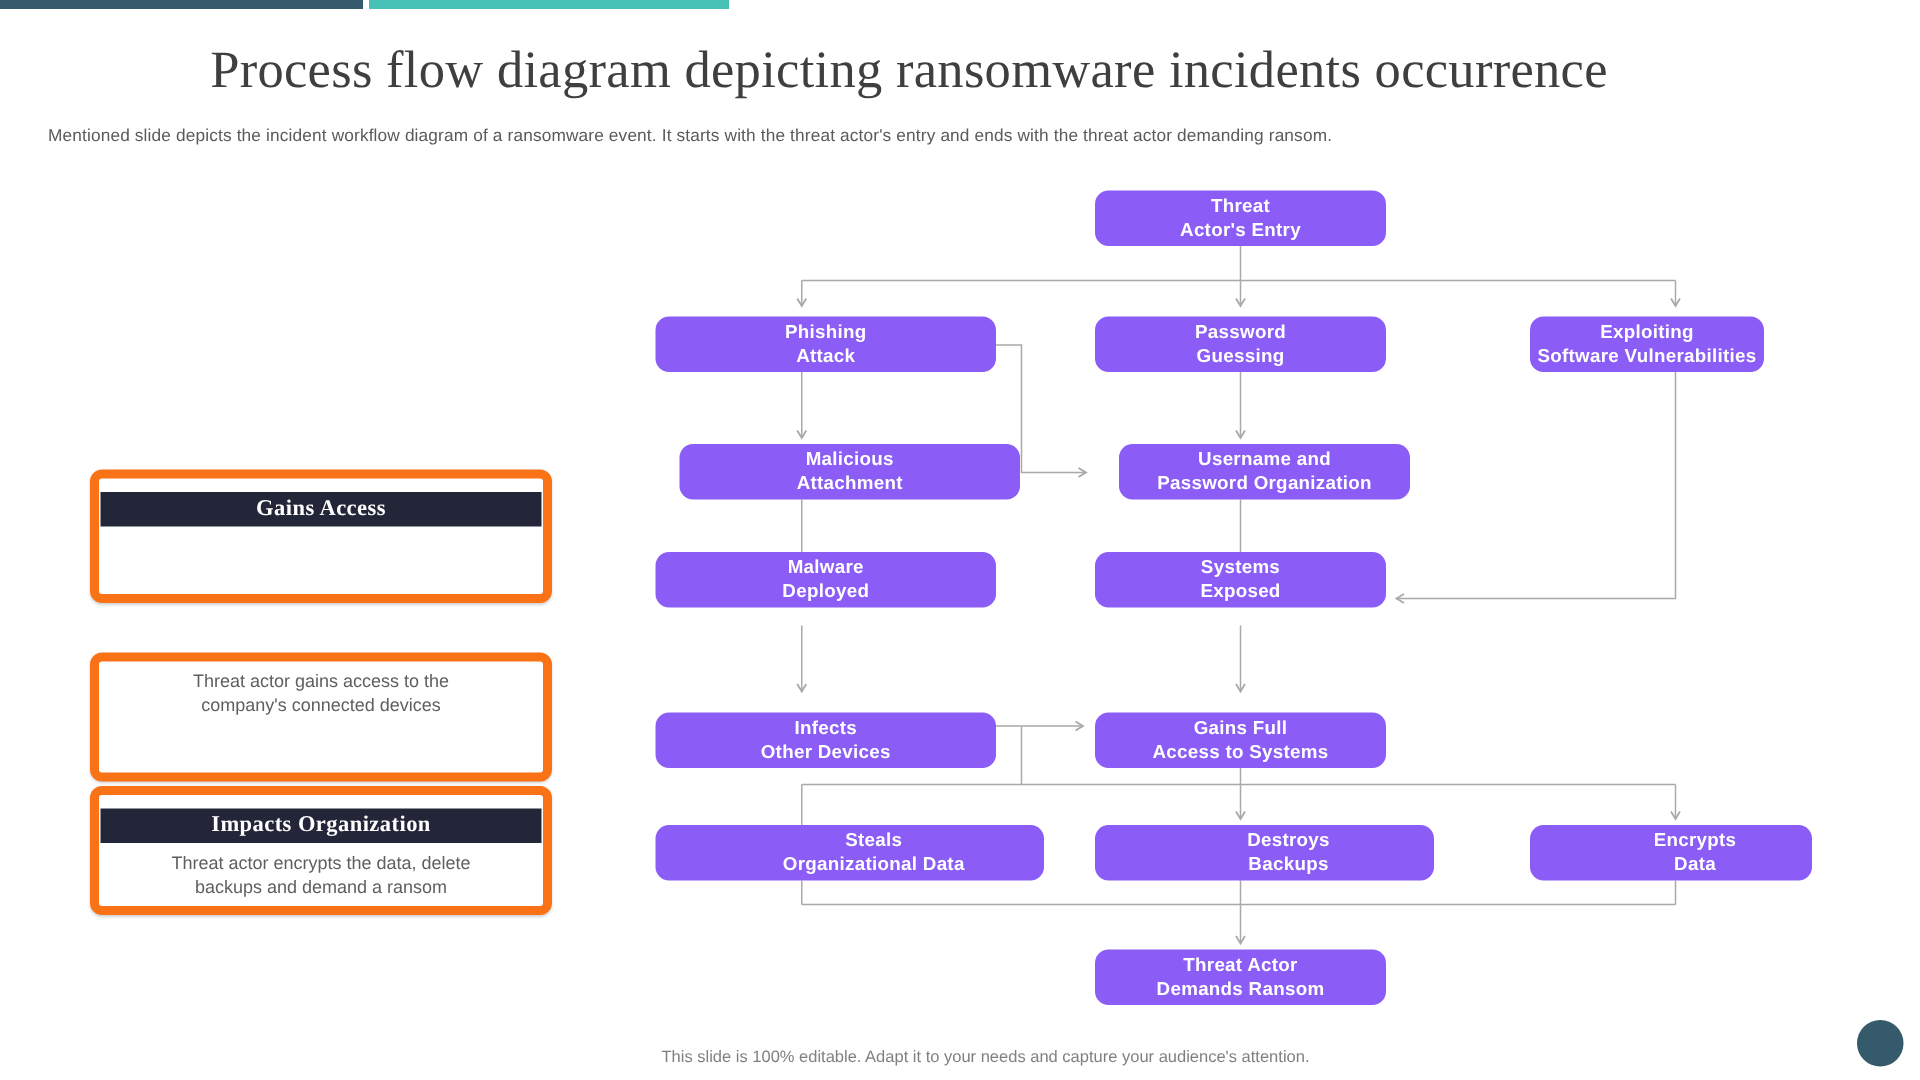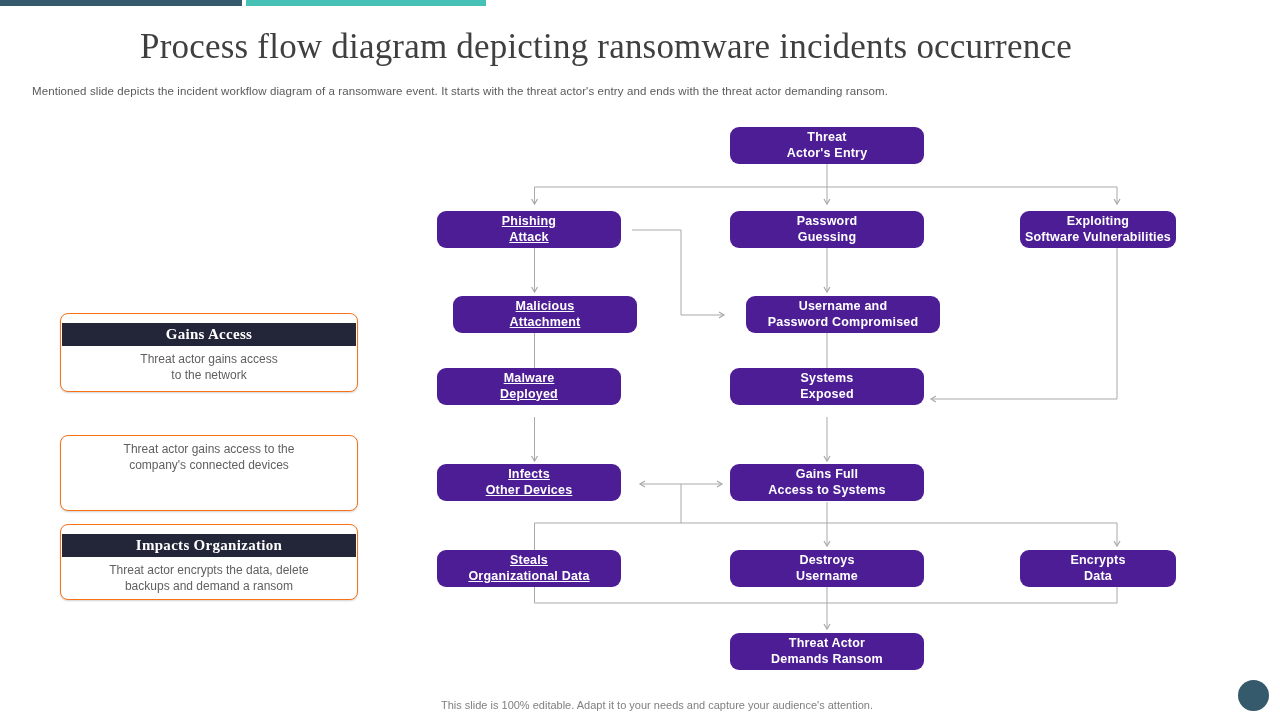--- a/index.html
+++ b/index.html
@@ -17,34 +17,34 @@
     color:#3f3f3f;letter-spacing:.2px;white-space:nowrap;text-align:center;
   }
   .subtitle{
     position:absolute;left:32px;top:85px;width:1000px;
     font-size:11.5px;color:#5a5a5a;letter-spacing:.1px;
   }
 
   svg.connectors{position:absolute;left:0;top:0;z-index:1;pointer-events:none;}
 
   .node{
-    position:absolute;z-index:2;height:37px;background:#4c1d95;border-radius:9px;
+    position:absolute;z-index:2;height:37px;background:#8b5cf6;border-radius:9px;
     color:#ffffff;font-weight:bold;font-size:12.5px;line-height:1.22;
     display:flex;align-items:center;justify-content:center;text-align:center;
     white-space:pre-line;letter-spacing:.2px;
   }
-  .col-a{left:437px;width:184px;text-decoration:underline;}
+  .col-a{left:437px;width:227px;}
   .col-b{left:730px;width:194px;}
   .col-c{left:1020px;width:156px;}
   .r0{top:127px;} .r1{top:211px;} .r2{top:296px;margin-left:16px;} .r3{top:368px;}
-  .r4{top:464px;text-align:center;} .r5{top:550px;} .r6{top:633px;}
+  .r4{top:475px;text-align:center;} .r5{top:550px;padding-left:32px;} .r6{top:633px;}
 
   .callout{
     position:absolute;left:60px;width:296px;z-index:2;background:#ffffff;
-    border:1px solid #f97316;border-radius:8px;
+    border:6px solid #f97316;border-radius:8px;
     box-shadow:0 1px 2px rgba(0,0,0,.18);
   }
   .callout .hdr{
     margin:9px 1px 0 1px;height:23px;background:#232639;color:#ffffff;
     font-family:"Liberation Serif",serif;font-weight:bold;font-size:15px;
     display:flex;align-items:center;justify-content:center;letter-spacing:.3px;
   }
   .callout .body{
     padding-top:6px;font-size:12px;color:#5f5f5f;line-height:1.3;
     text-align:center;white-space:pre-line;
@@ -108,42 +108,40 @@
 Actor's Entry</div>
 <div class="node col-a r1">Phishing
 Attack</div>
 <div class="node col-b r1">Password
 Guessing</div>
 <div class="node col-c r1">Exploiting
 Software Vulnerabilities</div>
 <div class="node col-a r2">Malicious
 Attachment</div>
 <div class="node col-b r2">Username and
-Password Compromised</div>
+Password Organization</div>
 <div class="node col-a r3">Malware
 Deployed</div>
 <div class="node col-b r3">Systems
 Exposed</div>
 <div class="node col-a r4">Infects
 Other Devices</div>
 <div class="node col-b r4">Gains Full
 Access to Systems</div>
 <div class="node col-a r5">Steals
 Organizational Data</div>
 <div class="node col-b r5">Destroys
-Username</div>
+Backups</div>
 <div class="node col-c r5">Encrypts
 Data</div>
 <div class="node col-b r6">Threat Actor
 Demands Ransom</div>
 
 <div class="callout" id="callout-1">
   <div class="hdr">Gains Access</div>
-  <div class="body">Threat actor gains access
-to the network</div>
 </div>
 <div class="callout" id="callout-2">
   <div class="body">Threat actor gains access to the
 company's connected devices</div>
 </div>
 <div class="callout" id="callout-3">
   <div class="hdr">Impacts Organization</div>
   <div class="body">Threat actor encrypts the data, delete
 backups and demand a ransom</div>
 </div>

